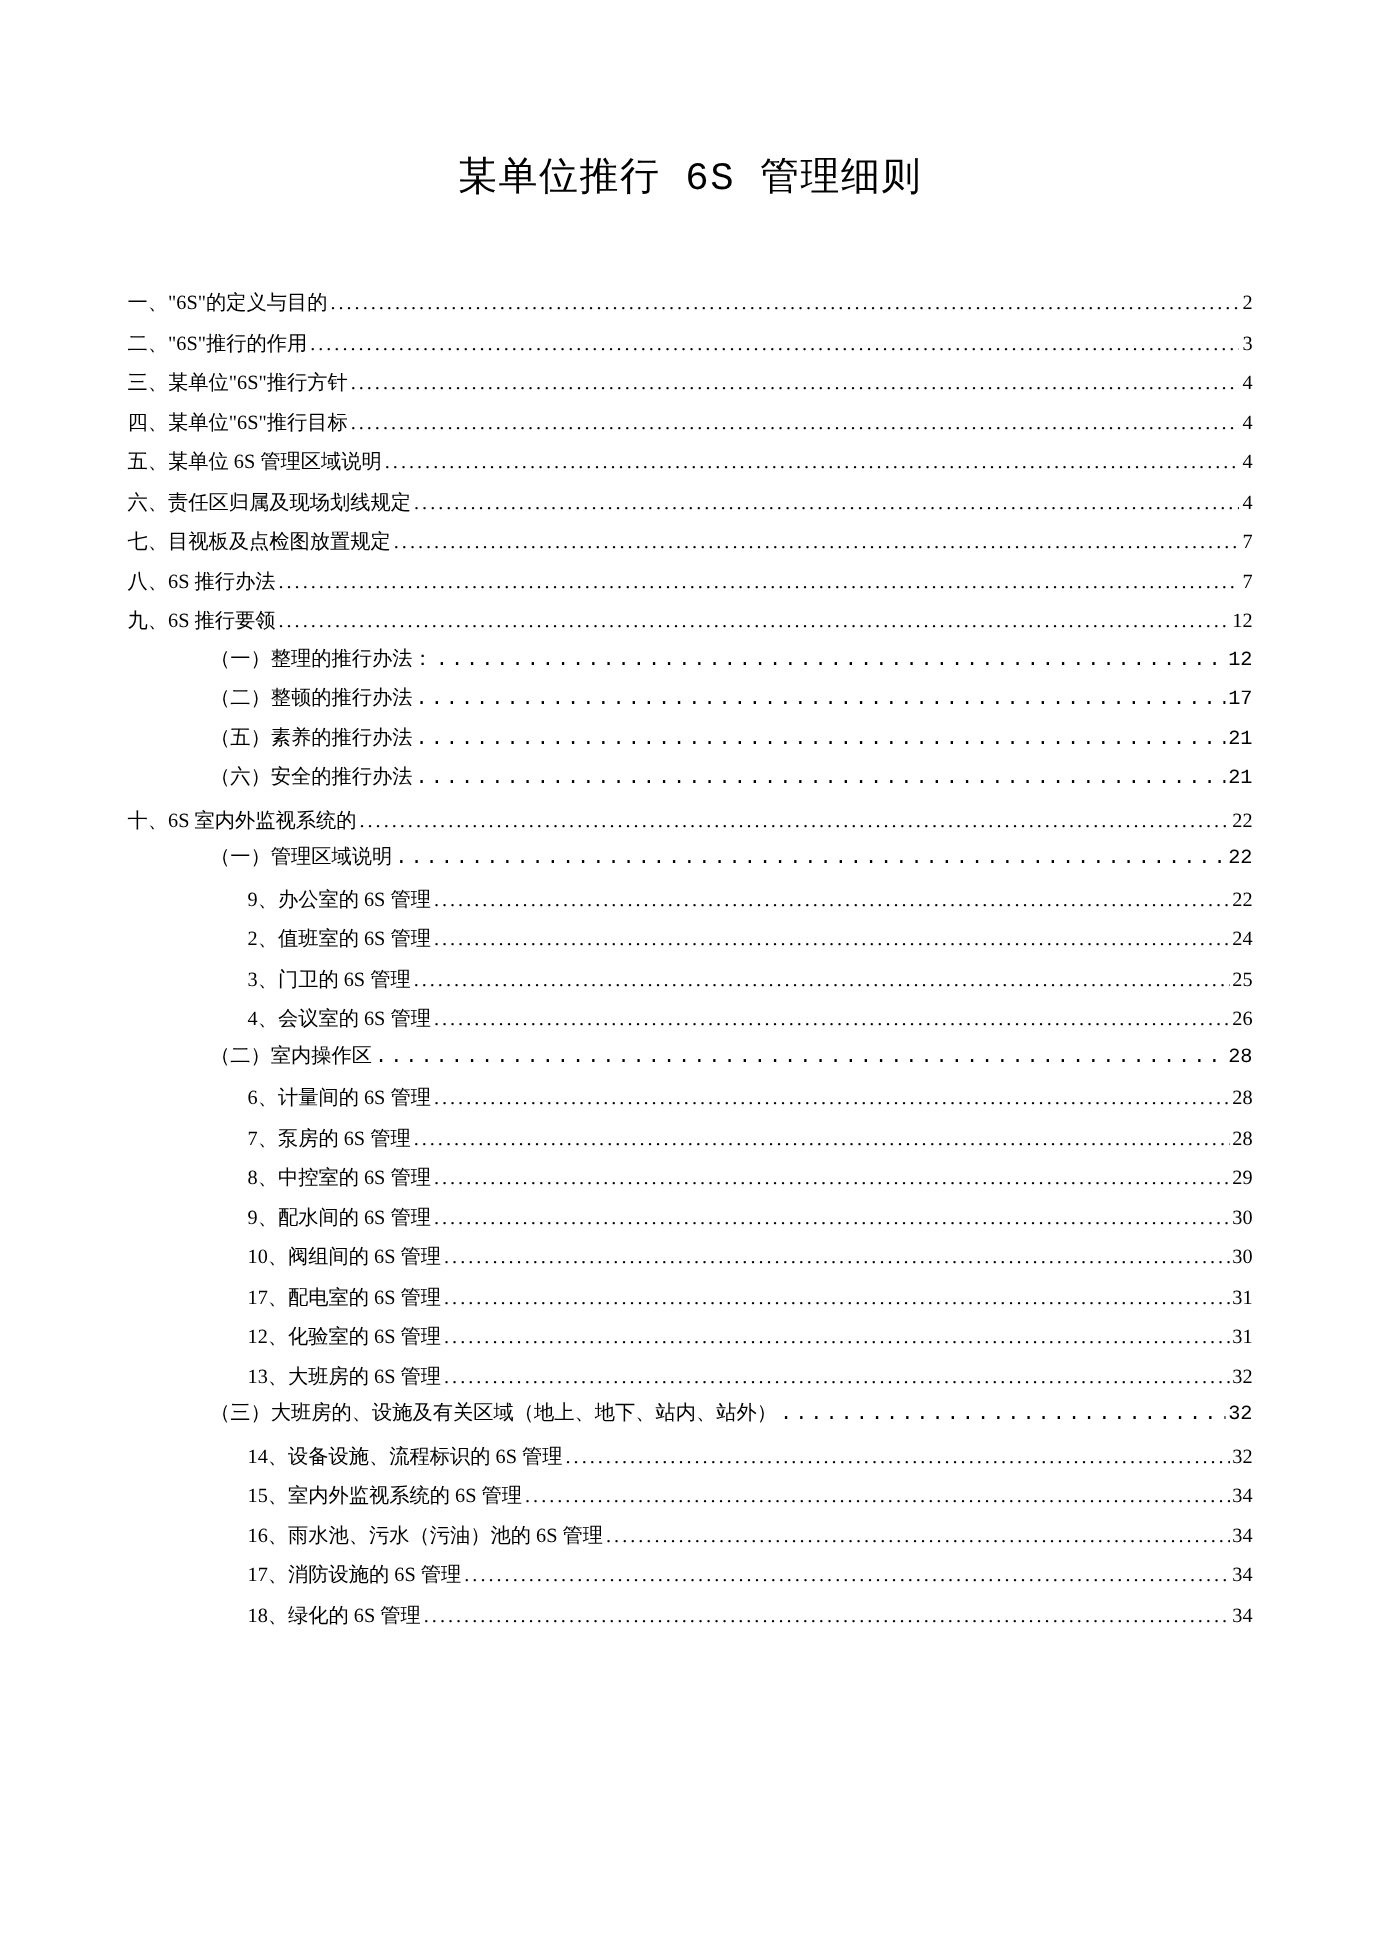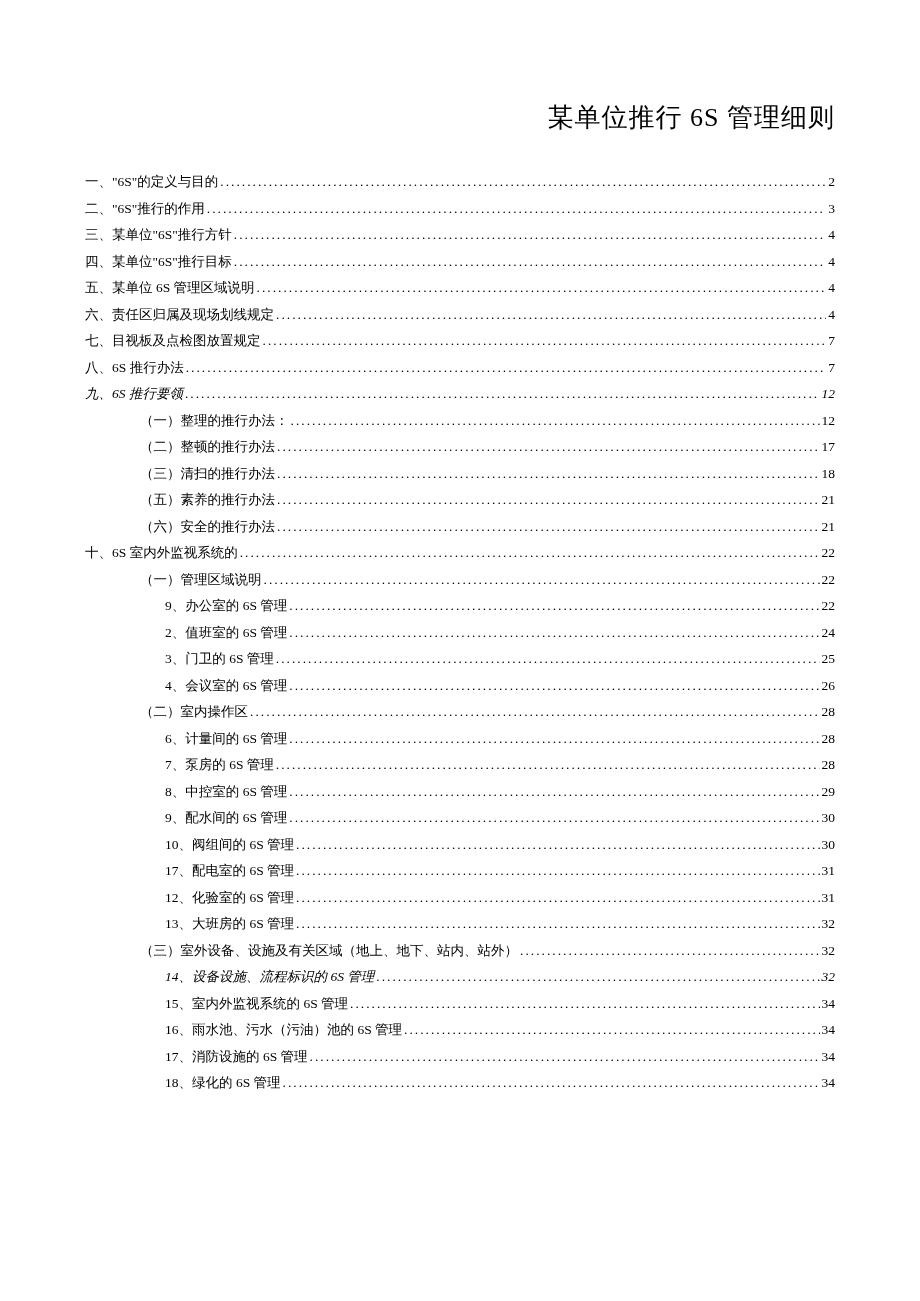--- a/index.html
+++ b/index.html
@@ -5,25 +5,25 @@
     * { margin: 0; padding: 0; box-sizing: border-box; }
     body {
       width: 920px;
       height: 1301px;
       background: #fff;
       font-family: "SimSun", "宋体", serif;
       color: #000;
       padding: 100px 85px 60px 85px;
     }
     .title {
-      text-align: right;
+      text-align: center;
       font-size: 26px;
       font-weight: normal;
-      font-family: Liberation Serif, serif;
-      margin-bottom: 40px;
+      font-family: Liberation Mono, monospace;
+      margin-bottom: 60px;
       letter-spacing: 1px;
     }
     .toc { font-size: 13.5px; line-height: 1; }
     .toc-entry {
       display: flex;
       align-items: baseline;
       white-space: nowrap;
       margin-bottom: 13px;
     }
     .toc-label { flex: 0 0 auto; }
@@ -32,23 +32,23 @@
       overflow: hidden;
       letter-spacing: 2px;
       color: #000;
       margin: 0 2px;
     }
     .toc-leader::before {
       content: "................................................................................................................................................................................................................";
     }
     .toc-page { flex: 0 0 auto; }
     .lvl1 { padding-left: 0; }
-    .lvl2 { padding-left: 55px; }
+    .lvl2 { padding-left: 55px; font-family: Liberation Mono, monospace; }
     .lvl3 { padding-left: 80px; }
-    .italic .toc-label, .italic .toc-page { font-style: italic; }
+    .italic .toc-label, .italic .toc-page { }
   </style>
 </head>
 <body>
 
 <h1 class="title">某单位推行 6S 管理细则</h1>
 
 <div class="toc" id="toc-container">
     <div class="toc-entry lvl1">
       <span class="toc-label">一、"6S"的定义与目的</span>
       <span class="toc-leader"></span>
@@ -98,25 +98,20 @@
       <span class="toc-label">（一）整理的推行办法：</span>
       <span class="toc-leader"></span>
       <span class="toc-page">12</span>
     </div>
     <div class="toc-entry lvl2">
       <span class="toc-label">（二）整顿的推行办法</span>
       <span class="toc-leader"></span>
       <span class="toc-page">17</span>
     </div>
     <div class="toc-entry lvl2">
-      <span class="toc-label">（三）清扫的推行办法</span>
-      <span class="toc-leader"></span>
-      <span class="toc-page">18</span>
-    </div>
-    <div class="toc-entry lvl2">
       <span class="toc-label">（五）素养的推行办法</span>
       <span class="toc-leader"></span>
       <span class="toc-page">21</span>
     </div>
     <div class="toc-entry lvl2">
       <span class="toc-label">（六）安全的推行办法</span>
       <span class="toc-leader"></span>
       <span class="toc-page">21</span>
     </div>
     <div class="toc-entry lvl1">
@@ -188,21 +183,21 @@
       <span class="toc-label">12、化验室的 6S 管理</span>
       <span class="toc-leader"></span>
       <span class="toc-page">31</span>
     </div>
     <div class="toc-entry lvl3">
       <span class="toc-label">13、大班房的 6S 管理</span>
       <span class="toc-leader"></span>
       <span class="toc-page">32</span>
     </div>
     <div class="toc-entry lvl2">
-      <span class="toc-label">（三）室外设备、设施及有关区域（地上、地下、站内、站外）</span>
+      <span class="toc-label">（三）大班房的、设施及有关区域（地上、地下、站内、站外）</span>
       <span class="toc-leader"></span>
       <span class="toc-page">32</span>
     </div>
     <div class="toc-entry lvl3 italic">
       <span class="toc-label">14、设备设施、流程标识的 6S 管理</span>
       <span class="toc-leader"></span>
       <span class="toc-page">32</span>
     </div>
     <div class="toc-entry lvl3">
       <span class="toc-label">15、室内外监视系统的 6S 管理</span>

